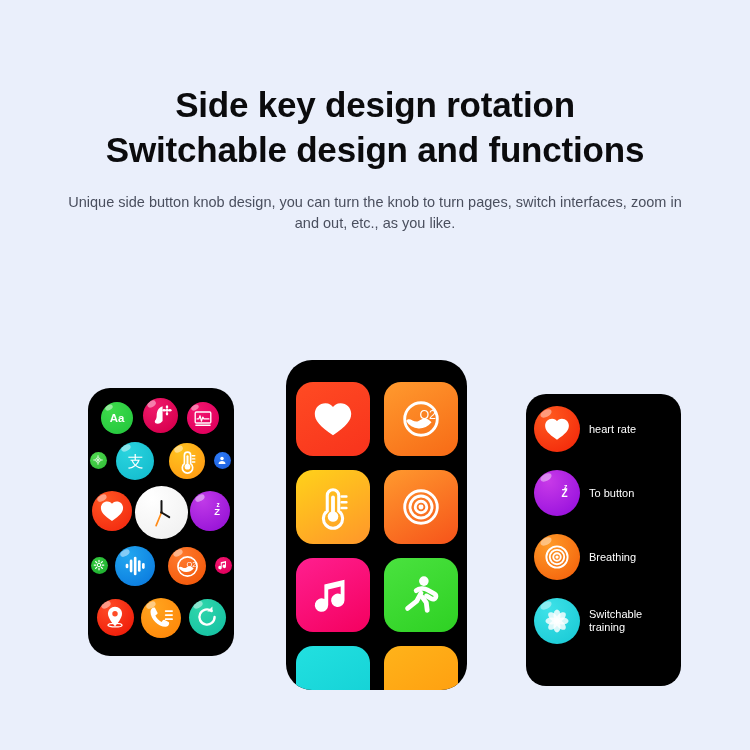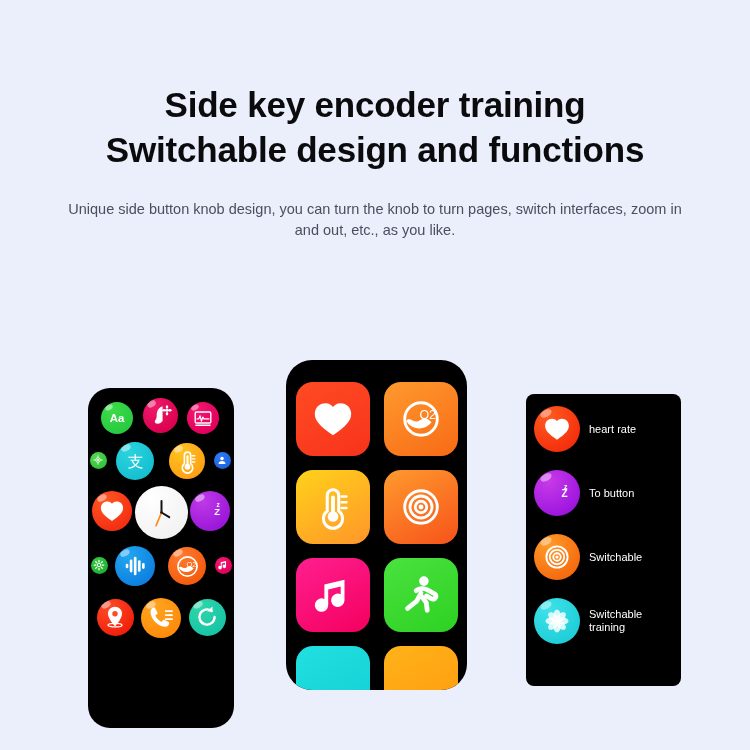--- a/index.html
+++ b/index.html
@@ -25,21 +25,21 @@
     text-align: center;
   }
   .title-line {
     font-size: 35px;
     font-weight: bold;
     color: #0b0b0d;
     line-height: 45px;
     letter-spacing: -0.2px;
   }
   .subtitle {
-    margin-top: 27px;
+    margin-top: 20px;
     font-size: 14.5px;
     line-height: 21px;
     color: #4a4f5e;
     width: 640px;
     margin-left: auto;
     margin-right: auto;
   }
 
   
   .stage {
@@ -52,21 +52,21 @@
     position: absolute;
     background: #000;
     overflow: hidden;
   }
 
   
   #device-left {
     left: 88px;
     top: 388px;
     width: 146px;
-    height: 340px;
+    height: 268px;
     border-radius: 22px;
   }
   .hc { position: absolute; border-radius: 50%; display: flex;
         align-items: center; justify-content: center; overflow: hidden; }
   .hc .gl { width: 100%; height: 100%; display: flex;
             align-items: center; justify-content: center; }
   .hc svg { display: block; }
   
   .hc::after {
     content: "";
@@ -96,21 +96,21 @@
     justify-content: center;
   }
   .tile svg { display: block; }
 
   
   #device-right {
     left: 526px;
     top: 394px;
     width: 137px;
     height: 274px;
-    border-radius: 8px;
+    border-radius: 20px;
     padding: 9px;
   }
   .list-row {
     position: absolute;
     left: 8px;
     display: flex;
     align-items: center;
     width: 125px;
   }
   .list-icon {
@@ -134,21 +134,21 @@
     color: #ffffff;
     font-size: 11px;
     line-height: 13px;
     margin-left: 9px;
   }
 </style>
 </head>
 <body style="background: rgb(234, 239, 251);">
 
 <div class="header">
-  <div class="title-line">Side key encoder training</div>
+  <div class="title-line">Side key design rotation</div>
   <div class="title-line">Switchable design and functions</div>
   <div class="subtitle">Unique side button knob design, you can turn the knob to turn pages, switch interfaces, zoom in and out, etc., as you like.</div>
 </div>
 
 <div class="stage">
 
   <div class="device" id="device-left">
       <div class="hc" style="width: 32px; height: 32px; left: 13px; top: 14px; background: radial-gradient(circle at 32% 24%, rgb(61, 220, 74), rgb(39, 201, 63) 78%);">
         <span class="gl">
           <svg width="22" height="22" viewBox="0 0 48 48">
@@ -400,21 +400,21 @@
         <div class="list-icon" style="background: radial-gradient(circle at 32% 24%, rgb(255, 155, 40), rgb(245, 104, 15) 80%);">
           <svg width="30" height="30" viewBox="0 0 48 48">
             <g fill="none" stroke="#ffffff" stroke-width="3">
               <circle cx="24" cy="24" r="17"></circle>
               <circle cx="24" cy="24" r="11.5"></circle>
               <circle cx="24" cy="24" r="6"></circle>
             </g>
             <circle cx="24" cy="24" r="2.6" fill="#ffffff"></circle>
           </svg>
         </div>
-        <div class="list-label">Switchable</div>
+        <div class="list-label">Breathing</div>
       </div>
       <div class="list-row" style="top: 204px;">
         <div class="list-icon" style="background: radial-gradient(circle at 32% 24%, rgb(62, 226, 232), rgb(30, 205, 216) 80%);">
           <svg width="30" height="30" viewBox="0 0 48 48">
             <ellipse cx="24" cy="15" rx="5.6" ry="9.5" fill="#ffffff" opacity="0.82" transform="rotate(0 24 24)"></ellipse>
             <ellipse cx="24" cy="15" rx="5.6" ry="9.5" fill="#ffffff" opacity="0.82" transform="rotate(45 24 24)"></ellipse>
             <ellipse cx="24" cy="15" rx="5.6" ry="9.5" fill="#ffffff" opacity="0.82" transform="rotate(90 24 24)"></ellipse>
             <ellipse cx="24" cy="15" rx="5.6" ry="9.5" fill="#ffffff" opacity="0.82" transform="rotate(135 24 24)"></ellipse>
             <ellipse cx="24" cy="15" rx="5.6" ry="9.5" fill="#ffffff" opacity="0.82" transform="rotate(180 24 24)"></ellipse>
             <ellipse cx="24" cy="15" rx="5.6" ry="9.5" fill="#ffffff" opacity="0.82" transform="rotate(225 24 24)"></ellipse>

